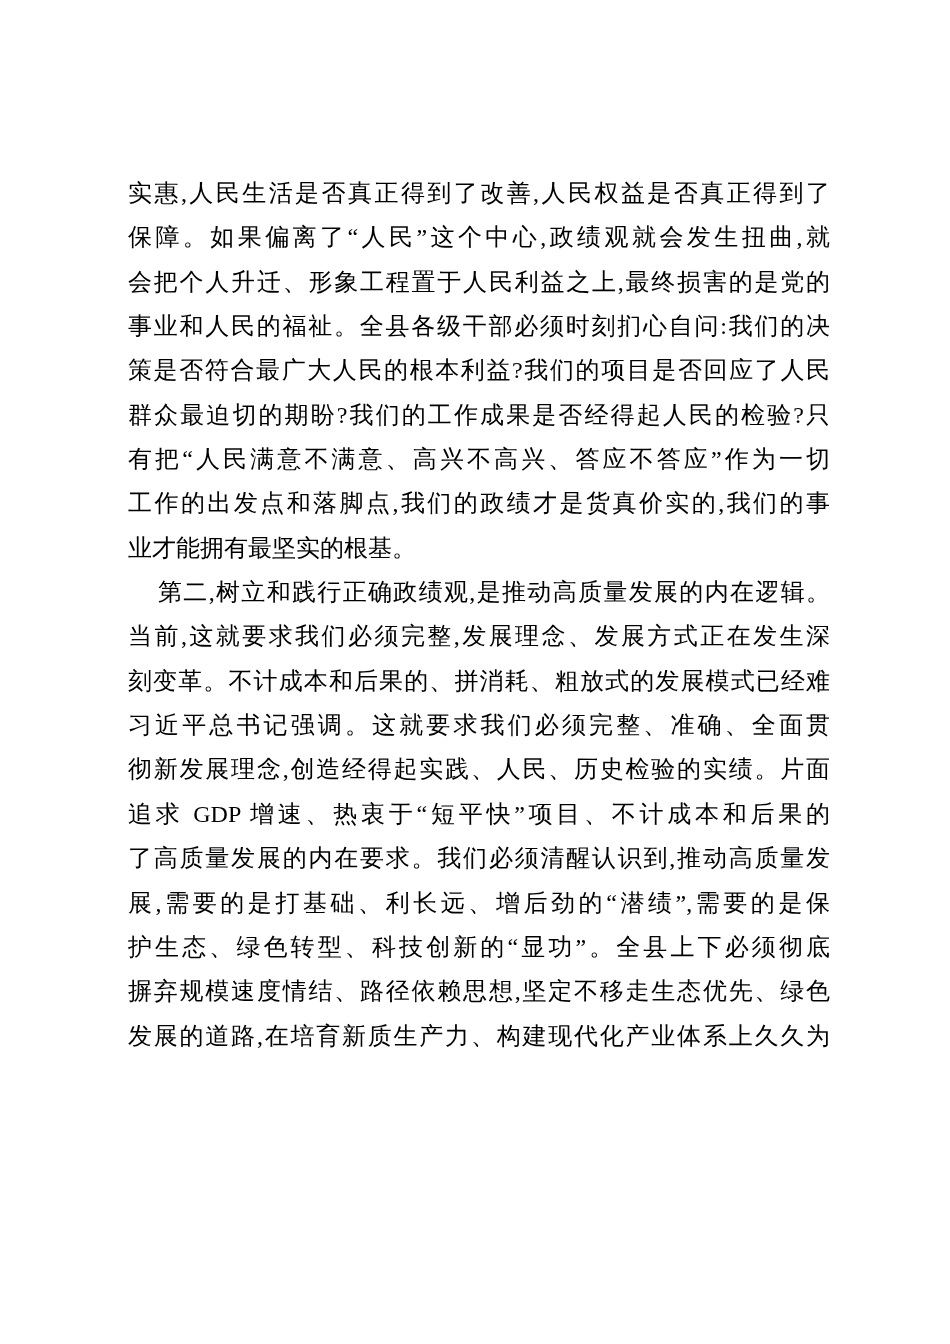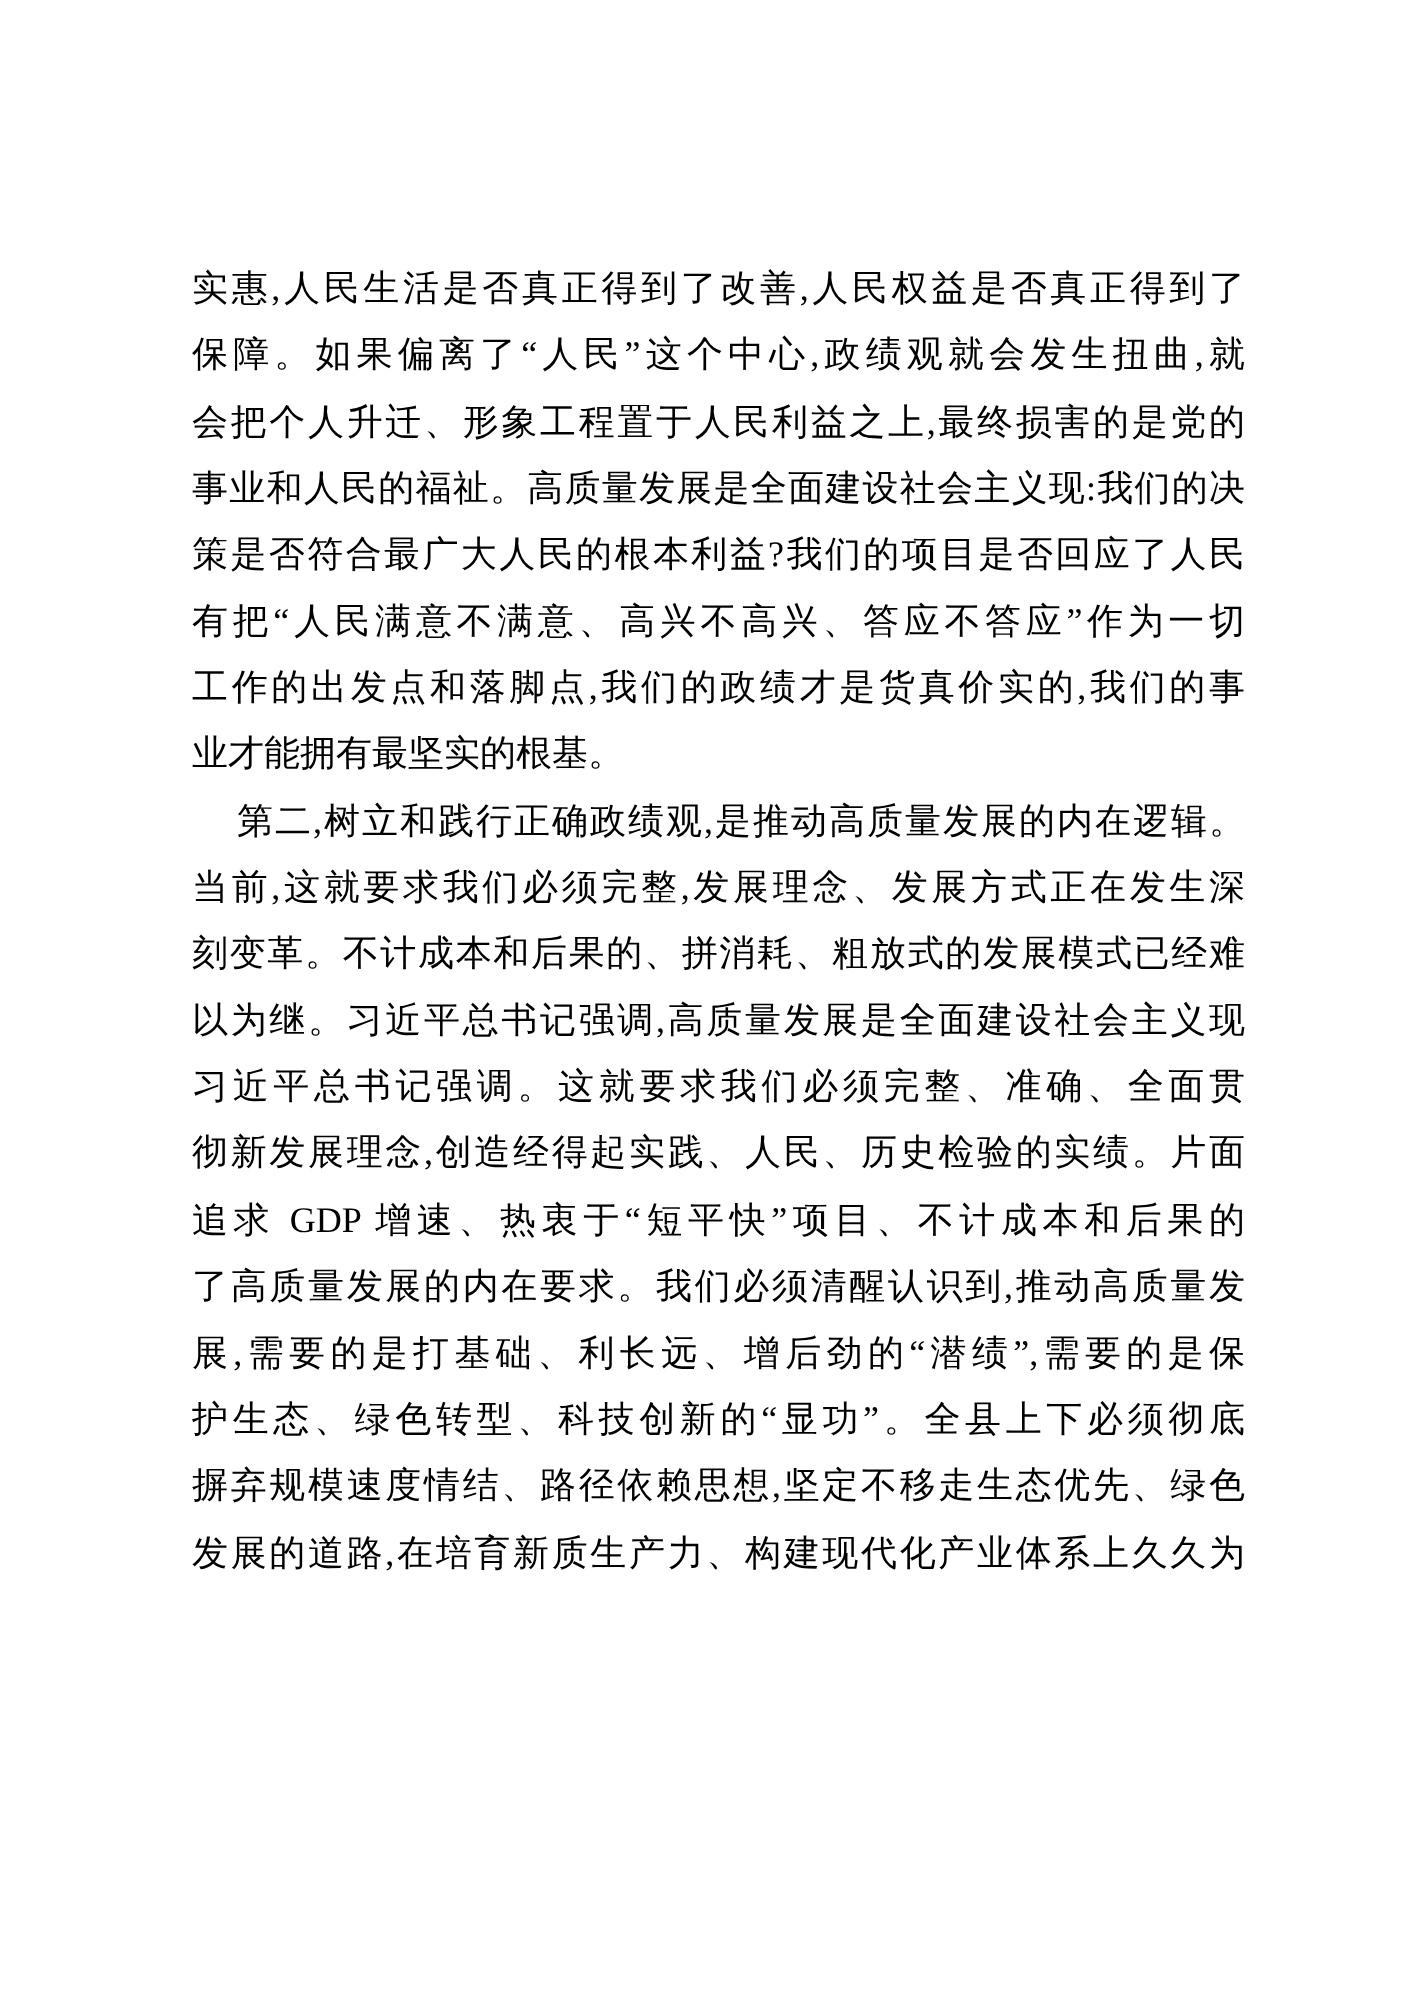--- a/index.html
+++ b/index.html
@@ -43,32 +43,32 @@
 </head>
 <body>
 
 <div class="page">
   <div class="text-block">
 
     <div class="paragraph">
       <div class="ln">实惠,人民生活是否真正得到了改善,人民权益是否真正得到了</div>
       <div class="ln">保障。如果偏离了“人民”这个中心,政绩观就会发生扭曲,就</div>
       <div class="ln">会把个人升迁、形象工程置于人民利益之上,最终损害的是党的</div>
-      <div class="ln">事业和人民的福祉。高质量发展是全面建设社会主义现:我们的决</div>
+      <div class="ln">事业和人民的福祉。全县各级干部必须时刻扪心自问:我们的决</div>
       <div class="ln">策是否符合最广大人民的根本利益?我们的项目是否回应了人民</div>
+      <div class="ln">群众最迫切的期盼?我们的工作成果是否经得起人民的检验?只</div>
       <div class="ln">有把“人民满意不满意、高兴不高兴、答应不答应”作为一切</div>
       <div class="ln">工作的出发点和落脚点,我们的政绩才是货真价实的,我们的事</div>
       <div class="ln ln-end">业才能拥有最坚实的根基。</div>
     </div>
 
     <div class="paragraph">
       <div class="ln ln-indent">第二,树立和践行正确政绩观,是推动高质量发展的内在逻辑。</div>
       <div class="ln">当前,这就要求我们必须完整,发展理念、发展方式正在发生深</div>
       <div class="ln">刻变革。不计成本和后果的、拼消耗、粗放式的发展模式已经难</div>
-      <div class="ln">以为继。习近平总书记强调,高质量发展是全面建设社会主义现</div>
       <div class="ln">习近平总书记强调。这就要求我们必须完整、准确、全面贯</div>
       <div class="ln">彻新发展理念,创造经得起实践、人民、历史检验的实绩。片面</div>
       <div class="ln">追求 GDP 增速、热衷于“短平快”项目、不计成本和后果的</div>
       <div class="ln">了高质量发展的内在要求。我们必须清醒认识到,推动高质量发</div>
       <div class="ln">展,需要的是打基础、利长远、增后劲的“潜绩”,需要的是保</div>
       <div class="ln">护生态、绿色转型、科技创新的“显功”。全县上下必须彻底</div>
       <div class="ln">摒弃规模速度情结、路径依赖思想,坚定不移走生态优先、绿色</div>
       <div class="ln">发展的道路,在培育新质生产力、构建现代化产业体系上久久为</div>
     </div>
 

